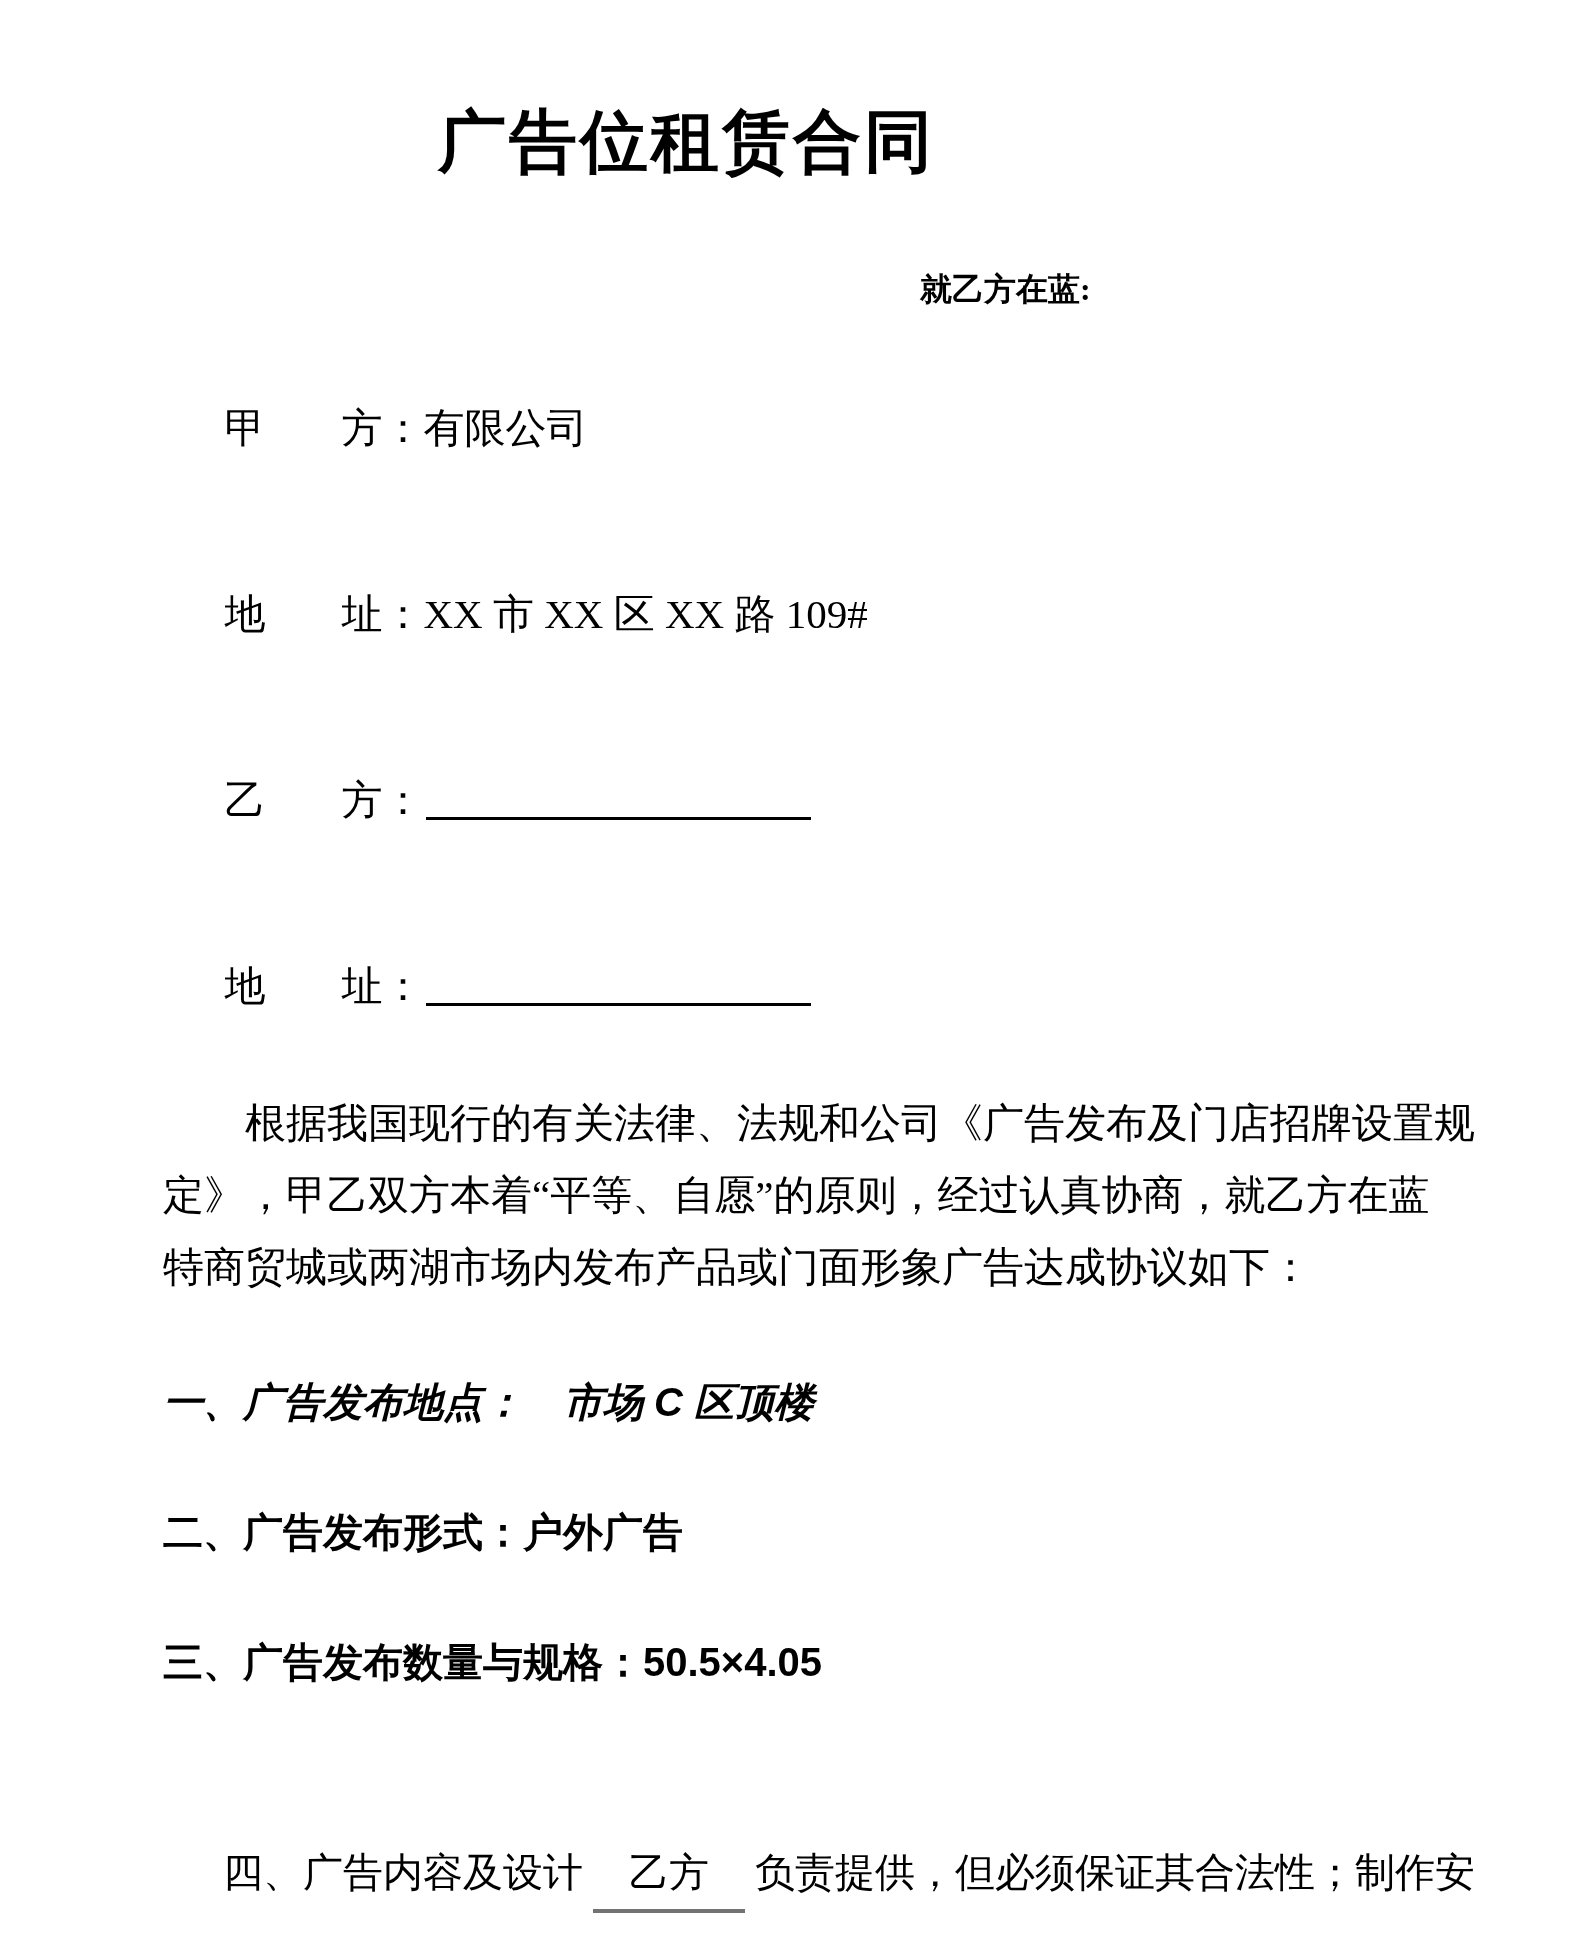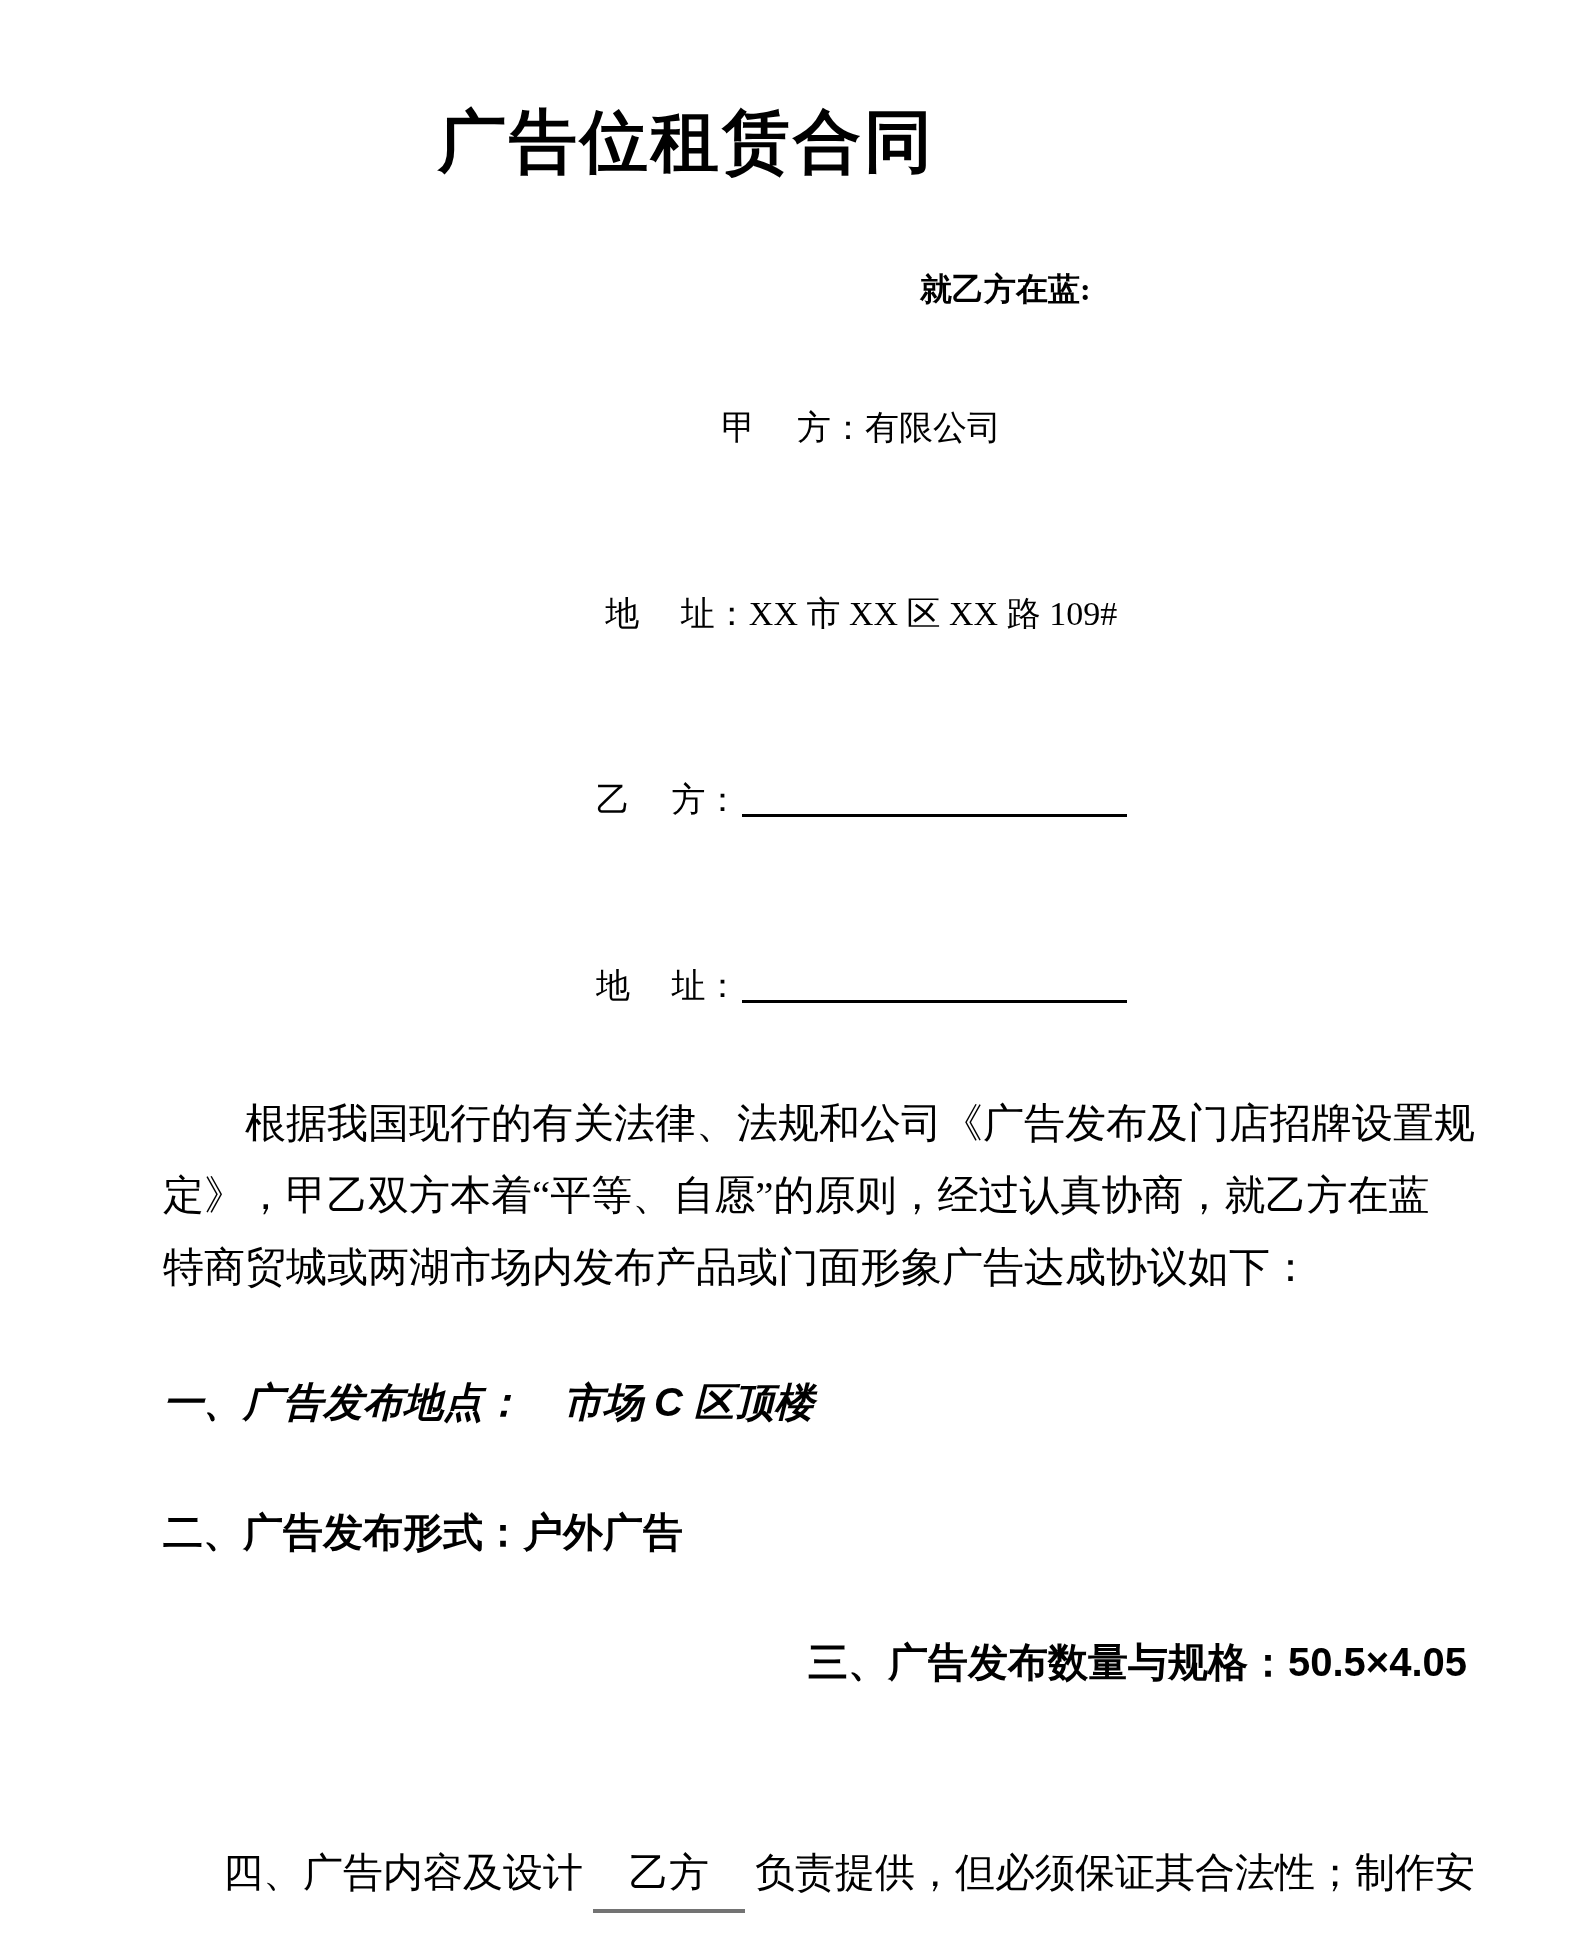--- a/index.html
+++ b/index.html
@@ -14,37 +14,37 @@
     margin:95px 0 0 275px;
     font-family:"Liberation Sans","DejaVu Sans",sans-serif;
     font-weight:bold; font-size:68px; line-height:92px; letter-spacing:3px;
   }
   .contract-no {
     margin:80px 0 0 757px;
     font-weight:bold; font-size:32px; line-height:44px;
   }
 
   .party-block { margin-top:24px; }
-  .party-row { font-size:34px; line-height:62px; white-space:pre;text-align:center; }
+  .party-row { font-size:41px; line-height:62px; white-space:pre; }
   .p-l1 { display:inline-block; width:117px; }
   .blank-long {
     display:inline-block; width:385px; height:42px;
     border-bottom:3px solid #000; vertical-align:-6px; margin-left:2px;
   }
 
   .preamble { margin-top:8px; }
   .preamble .line { font-size:41px; line-height:72px; white-space:pre; }
 
   .sec-head {
     font-family:"Liberation Sans","DejaVu Sans",sans-serif;
     font-weight:bold; font-size:40px; line-height:58px; white-space:pre;
   }
   .s1 { margin-top:70px;font-style:italic; }
   .s2 { margin-top:72px; }
-  .s3 { margin-top:72px;text-align:right; }
+  .s3 { margin-top:72px; }
 
   .sec4 { margin-top:72px; }
   .sec4 .line { font-size:40px; line-height:73px; white-space:pre; }
   .u-name {
     display:inline-block; padding:0 36px; margin-left:10px;
     border-bottom:4px solid #737373;
   }
 </style>
 </head>
 <body>

